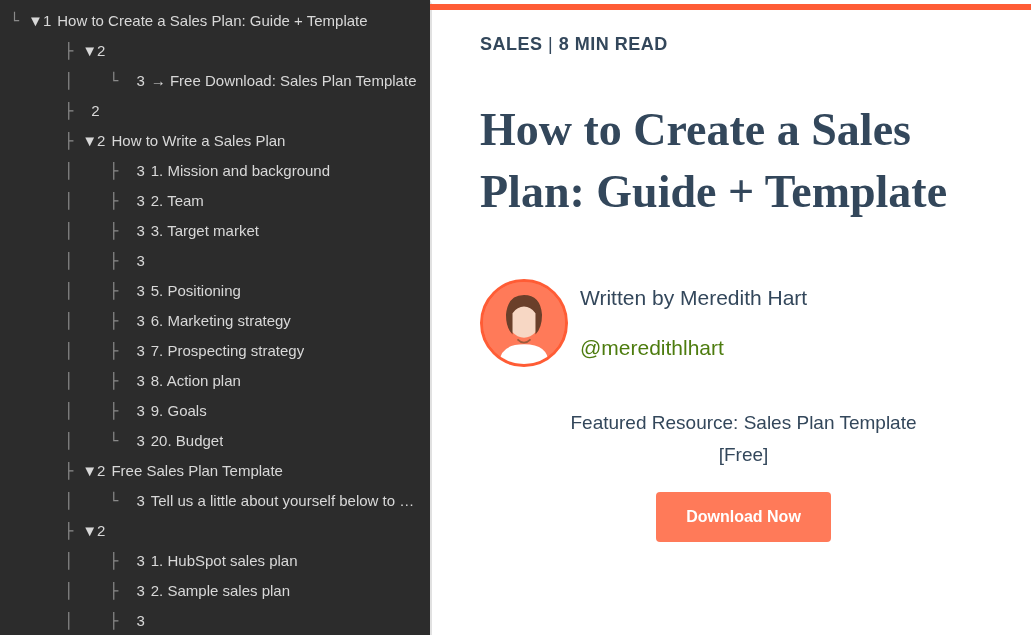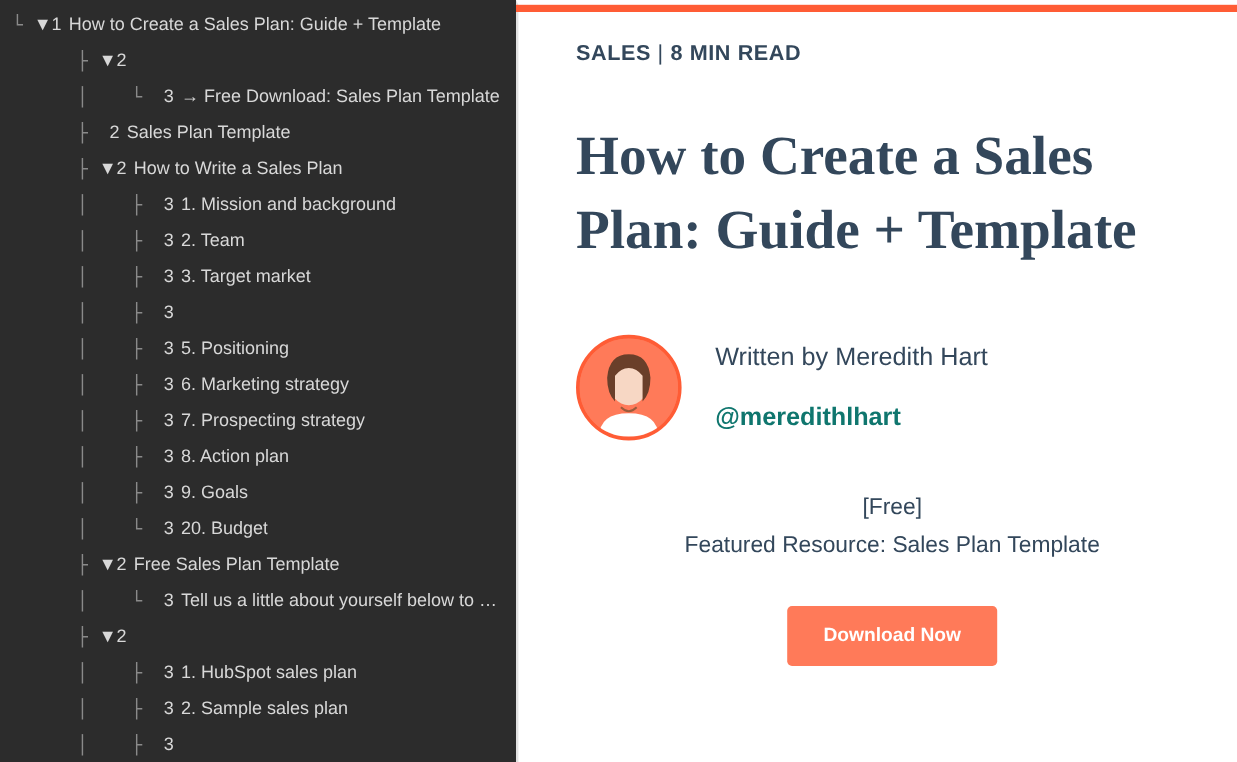--- a/index.html
+++ b/index.html
@@ -85,54 +85,54 @@
     font-size: 46px;
     line-height: 1.35;
     font-weight: 600;
     color: #33475b;
     font-family: Georgia, 'Times New Roman', serif;
   }
   .author-block {
     margin-top: 56px;
     display: flex;
     align-items: center;
-    gap: 28px;
+    gap: 12px;
   }
   .avatar {
     width: 88px;
     height: 88px;
     border-radius: 50%;
     border: 3px solid #ff5c35;
     background: #ff7a59;
     display: flex;
     align-items: flex-end;
     justify-content: center;
     overflow: hidden;
     position: relative;
   }
   .avatar svg { width: 100%; height: 100%; display:block; }
   .author-text { color: #33475b; font-size: 21px; }
   .author-text .byline { font-weight: 400; }
   .author-text .handle {
-    color: #0f766e;
-    font-weight: 700;
+    color: #4d7c0f;
+    font-weight: 400;
     margin-top: 26px;
     display: block;
     text-decoration: none;
   }
   .featured {
     margin-top: 40px;
     text-align: center;
     color: #33475b;
     font-size: 19px;
     line-height: 1.7;
   }
   .download-btn {
     display: inline-block;
-    margin-top: 33px;
+    margin-top: 20px;
     background: #ff7a59;
     color: #fff;
     font-weight: 700;
     font-size: 16px;
     padding: 16px 30px;
     border: none;
     border-radius: 4px;
     cursor: pointer;
   }
 </style>
@@ -152,21 +152,20 @@
       <span class="num">2 </span>
     </div>
     <div class="tree-row">
       <span class="gutter">      │    └  </span>
       <span class="num">3 </span>
       <span class="label">→ Free Download: Sales Plan Template</span>
     </div>
     <div class="tree-row">
       <span class="gutter">      ├  </span>
       <span class="num">2 </span>
-      <span class="label">Sales Plan Template</span>
     </div>
     <div class="tree-row">
       <span class="gutter">      ├ </span>
       <span class="tri">▼</span>
       <span class="num">2 </span>
       <span class="label">How to Write a Sales Plan</span>
     </div>
     <div class="tree-row">
       <span class="gutter">      │    ├  </span>
       <span class="num">3 </span>
@@ -269,17 +268,17 @@
     </div>
     <div class="author-text">
       <div class="byline">
         <span>Written by </span><span>Meredith Hart</span>
       </div>
       <a class="handle">@meredithlhart</a>
     </div>
   </div>
 
   <div class="featured">
+    <div>Featured Resource: Sales Plan Template</div>
     <div>[Free]</div>
-    <div>Featured Resource: Sales Plan Template</div>
     <button class="download-btn">Download Now</button>
   </div>
 </div>
 
 </body></html>

